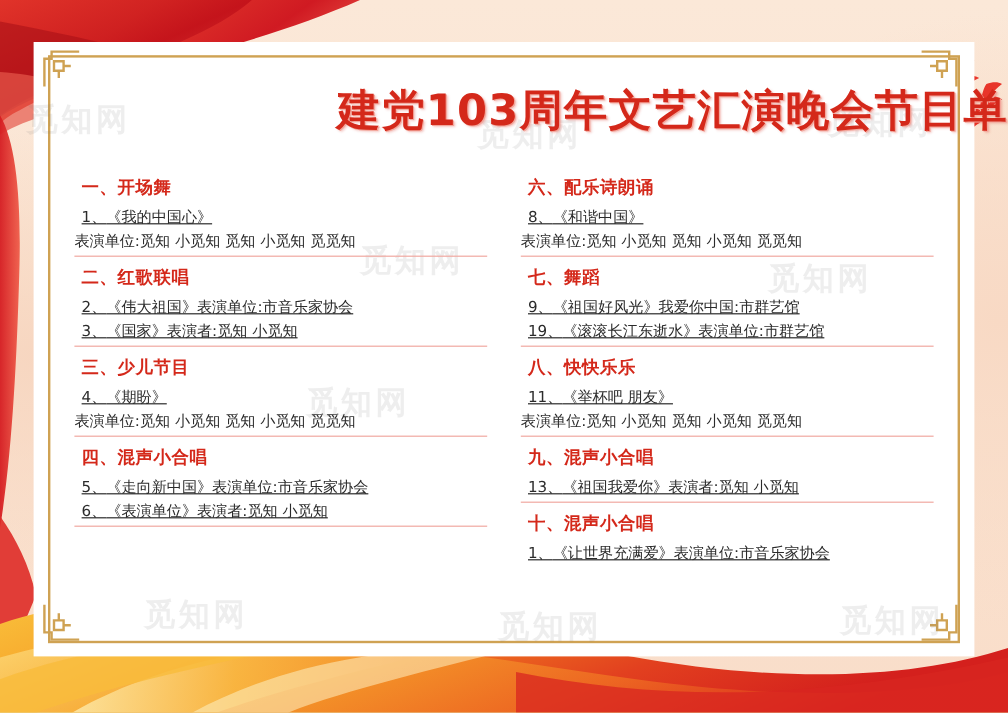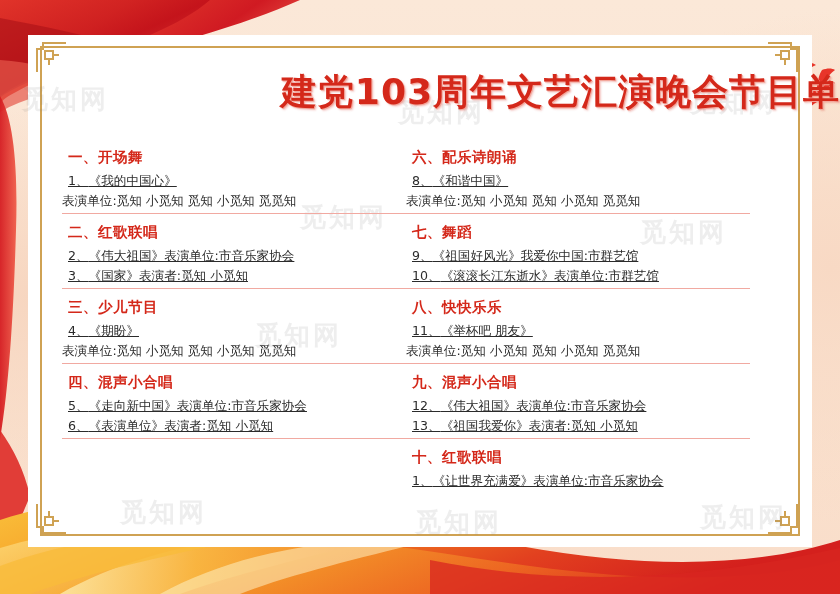--- a/index.html
+++ b/index.html
@@ -47,21 +47,21 @@
   .title{
     position:absolute;left:0;right:0;top:68px;text-align:right;
     font-size:36px;font-weight:bold;letter-spacing:1px;
     color:#d4281a;
     text-shadow:1px 1px 0 #f3a79c, 2px 2px 2px rgba(212,40,26,.25);
     font-family:"DejaVu Sans","Liberation Sans",sans-serif;
     white-space:nowrap;
   }
 
   
-  .cols{position:absolute;left:62px;top:148px;width:716px;display:flex;}
+  .cols{position:absolute;left:62px;top:148px;width:716px;display:flex;gap:28px;}
   .col{width:344px;}
 
   .section{margin-bottom:9px;}
   .sec-head{
     color:#d4281a;font-weight:bold;font-size:14.5px;
     letter-spacing:0.5px;margin:0 0 4px 6px;line-height:19px;white-space:nowrap;
   }
   .prog{
     color:#2b2b2b;font-size:12.6px;line-height:19px;margin:0 0 1px 6px;
     white-space:nowrap;
@@ -217,35 +217,34 @@
       <div class="col">
         <div class="section">
           <div class="sec-head">六、配乐诗朗诵</div>
           <div class="prog"><span class="num">8、</span><span>《和谐中国》</span></div>
           <div class="perf">表演单位:觅知  小觅知  觅知  小觅知  觅觅知</div>
           <div class="rule"></div>
         </div>
         <div class="section">
           <div class="sec-head">七、舞蹈</div>
           <div class="prog"><span class="num">9、</span><span>《祖国好风光》我爱你中国:市群艺馆</span></div>
-          <div class="prog"><span class="num">10、</span><span>《滚滚长江东逝水》表演单位:市群艺馆</span></div>
+          <div class="prog"><span class="num">19、</span><span>《滚滚长江东逝水》表演单位:市群艺馆</span></div>
           <div class="rule"></div>
         </div>
         <div class="section">
           <div class="sec-head">八、快快乐乐</div>
           <div class="prog"><span class="num">11、</span><span>《举杯吧 朋友》</span></div>
           <div class="perf">表演单位:觅知  小觅知  觅知  小觅知  觅觅知</div>
           <div class="rule"></div>
         </div>
         <div class="section">
           <div class="sec-head">九、混声小合唱</div>
-          <div class="prog"><span class="num">12、</span><span>《伟大祖国》表演单位:市音乐家协会</span></div>
           <div class="prog"><span class="num">13、</span><span>《祖国我爱你》表演者:觅知  小觅知</span></div>
           <div class="rule"></div>
         </div>
         <div class="section last">
-          <div class="sec-head">十、红歌联唱</div>
+          <div class="sec-head">十、混声小合唱</div>
           <div class="prog"><span class="num">1、</span><span>《让世界充满爱》表演单位:市音乐家协会</span></div>
         </div>
       </div>
     </div>
 
 </div>
 
 </body></html>

